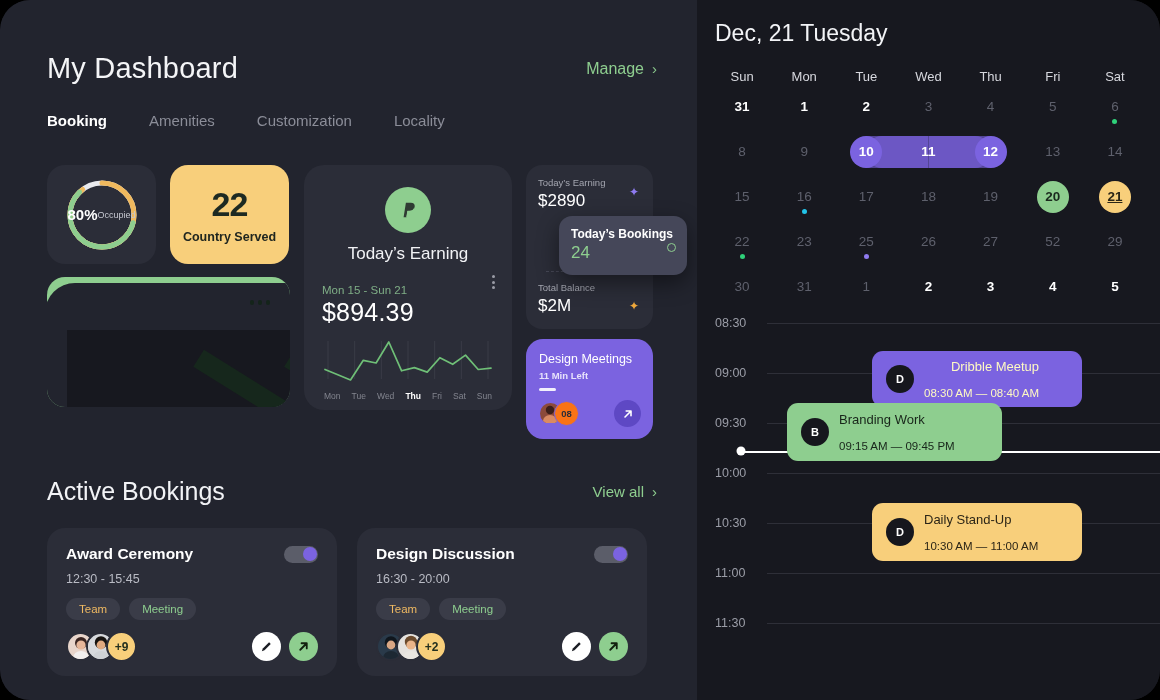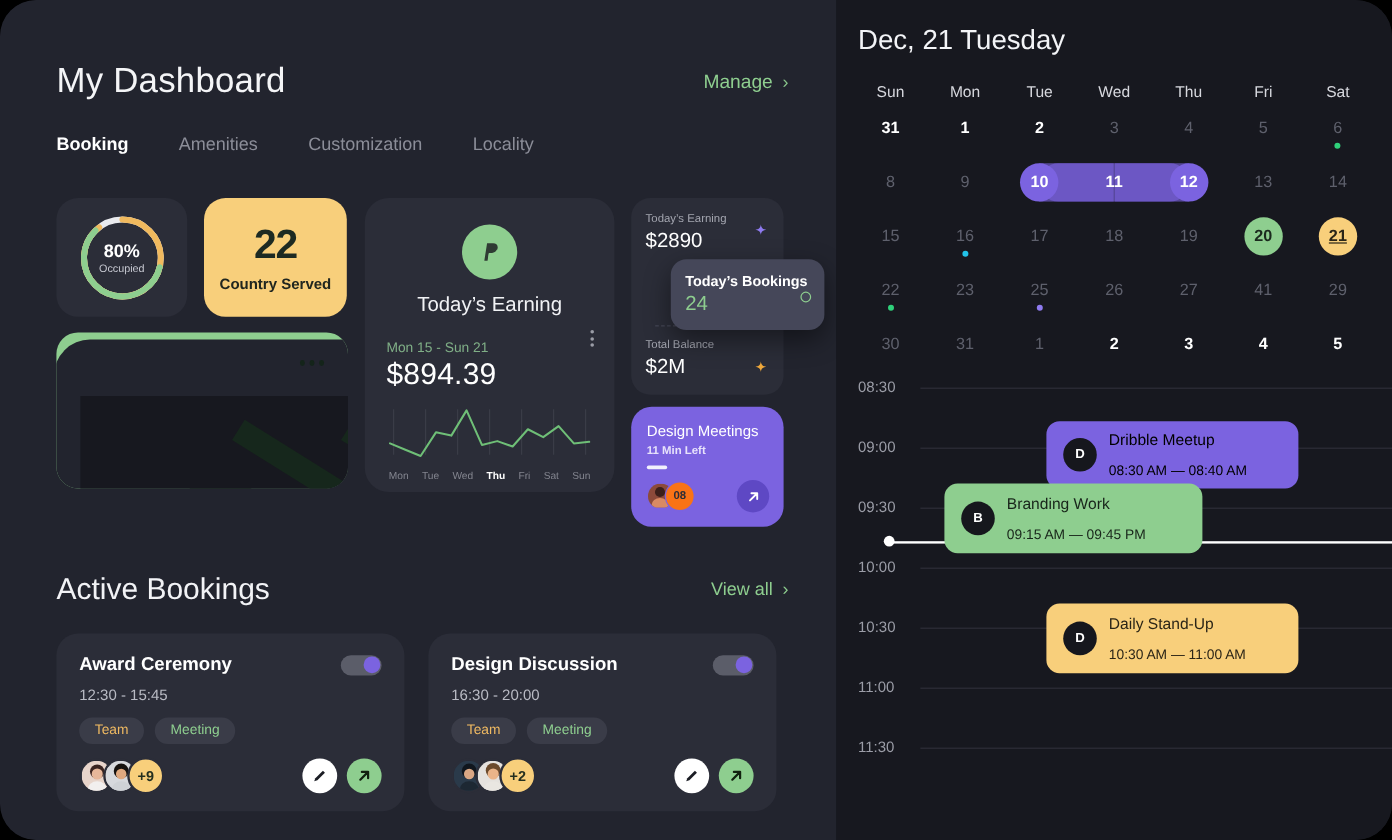--- a/index.html
+++ b/index.html
@@ -49,21 +49,21 @@
   
   .occ-card {
     width: 109px; height: 99px;
     background: #2b2d38; border-radius: 18px;
     display: flex; align-items: center; justify-content: center;
   }
   .donut { position: relative; width: 76px; height: 76px; }
   .donut svg { transform: rotate(-90deg); display:block; }
   .donut .ctr {
     position: absolute; inset: 0;
-    display: flex; flex-direction: column; align-items: center; justify-content: center;
+    display: flex; align-items: center; justify-content: center;
   }
   .donut .pct { font-size: 15px; font-weight: 700; color: #fff; }
   .donut .lbl { font-size: 9px; color: #c6c8d1; margin-top: 1px; }
 
   
   .country-card {
     width: 119px; height: 99px; background: #f8cf7b; border-radius: 18px;
     display: flex; flex-direction: column; align-items: center; justify-content: center; gap: 6px;
   }
   .country-card .num { font-size: 34px; font-weight: 700; color: #1d2a22; letter-spacing: -1px;}
@@ -224,21 +224,21 @@
     position: absolute; border-radius: 11px; display: flex; align-items: center; gap: 10px;
     padding: 0 14px; cursor: pointer;
   }
   .ev .badge {
     width: 28px; height: 28px; border-radius: 50%; background: #16171d; color: #fff;
     font-size: 11px; font-weight: 700; display: flex; align-items: center; justify-content: center; flex: none;
   }
   .ev .etitle { font-size: 13px; }
   .ev .etime { font-size: 11.5px; margin-top: 13px; }
   .ev.purple { background: #7b63e0; }
-  .ev.purple .etitle, .ev.purple .etime { color: #000000; }
+  .ev.purple .etitle, .ev.purple .etime { color: #fef9c3; text-align: right; }
   .ev.green { background: #8ece8f; }
   .ev.green .etitle, .ev.green .etime { color: #18251a; }
   .ev.amber { background: #f8cf7b; }
   .ev.amber .etitle, .ev.amber .etime { color: #2b2517; }
 </style>
 </head>
 <body>
 
 <div class="app">
 
@@ -592,21 +592,21 @@
               <span class="dnum dim">25</span>
               <span class="dot" style="background:#8f7bf0"></span>
             </div>
             <div class="dcell">
               <span class="dnum dim">26</span>
             </div>
             <div class="dcell">
               <span class="dnum dim">27</span>
             </div>
             <div class="dcell">
-              <span class="dnum dim">41</span>
+              <span class="dnum dim">52</span>
             </div>
             <div class="dcell">
               <span class="dnum dim">29</span>
             </div>
           </div>
           <div class="cal-row">
             <div class="dcell">
               <span class="dnum dim">30</span>
             </div>
             <div class="dcell">

